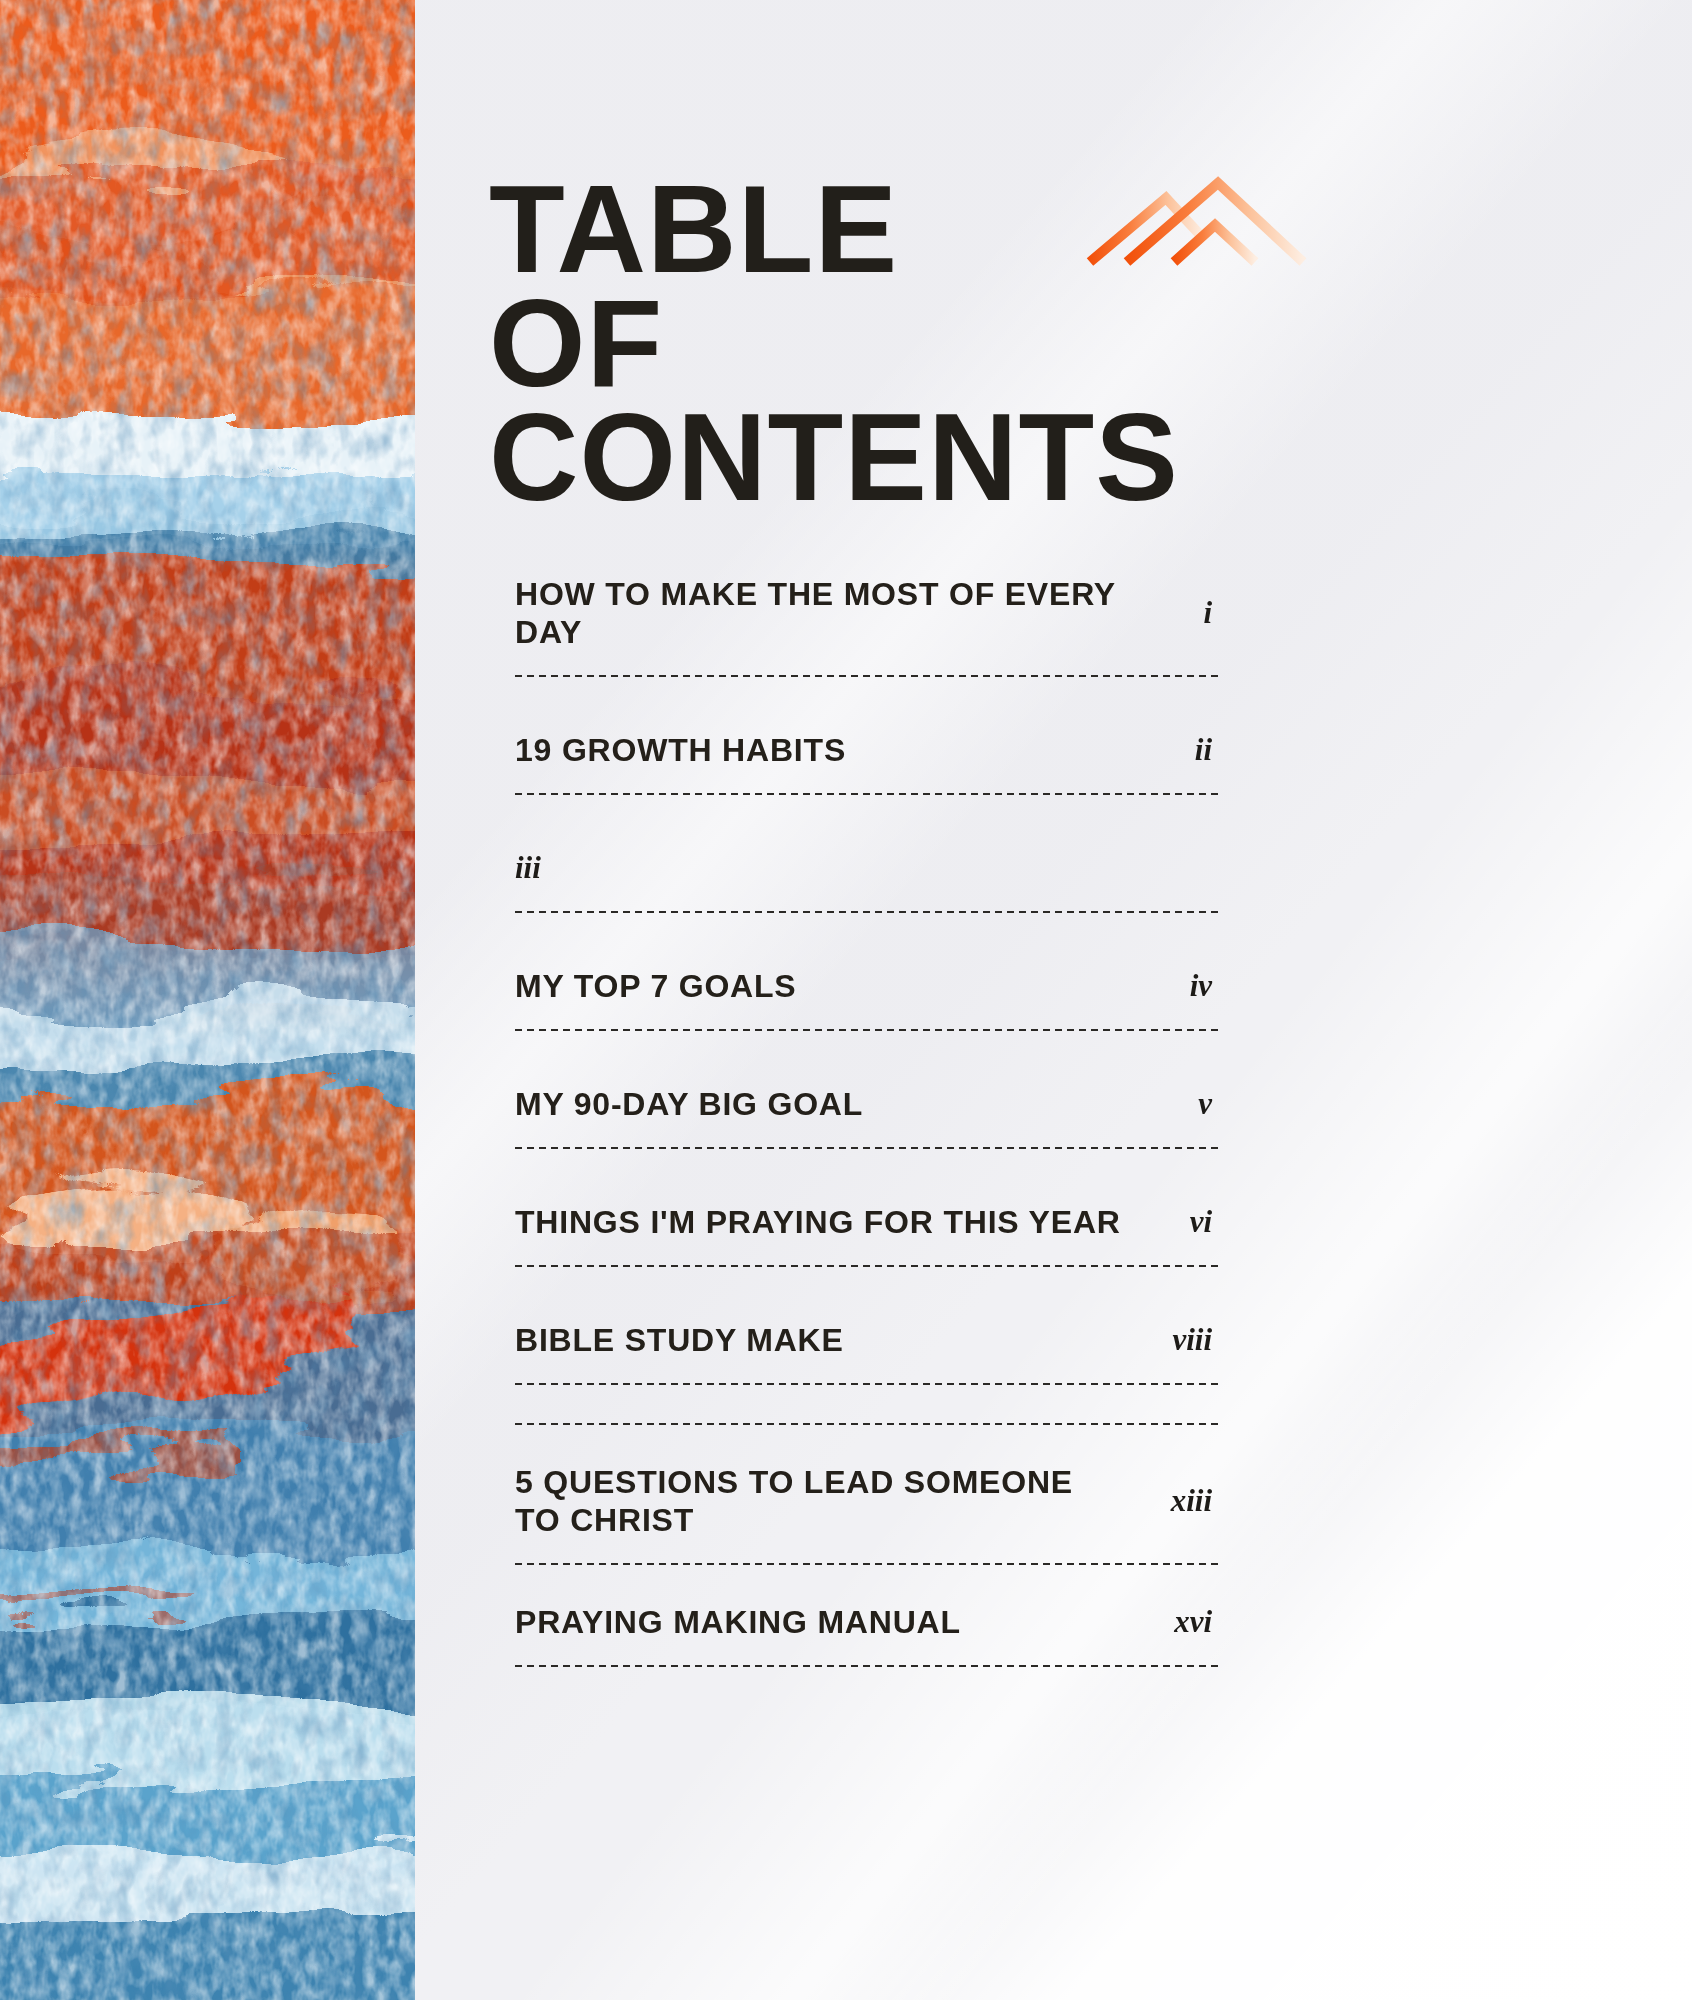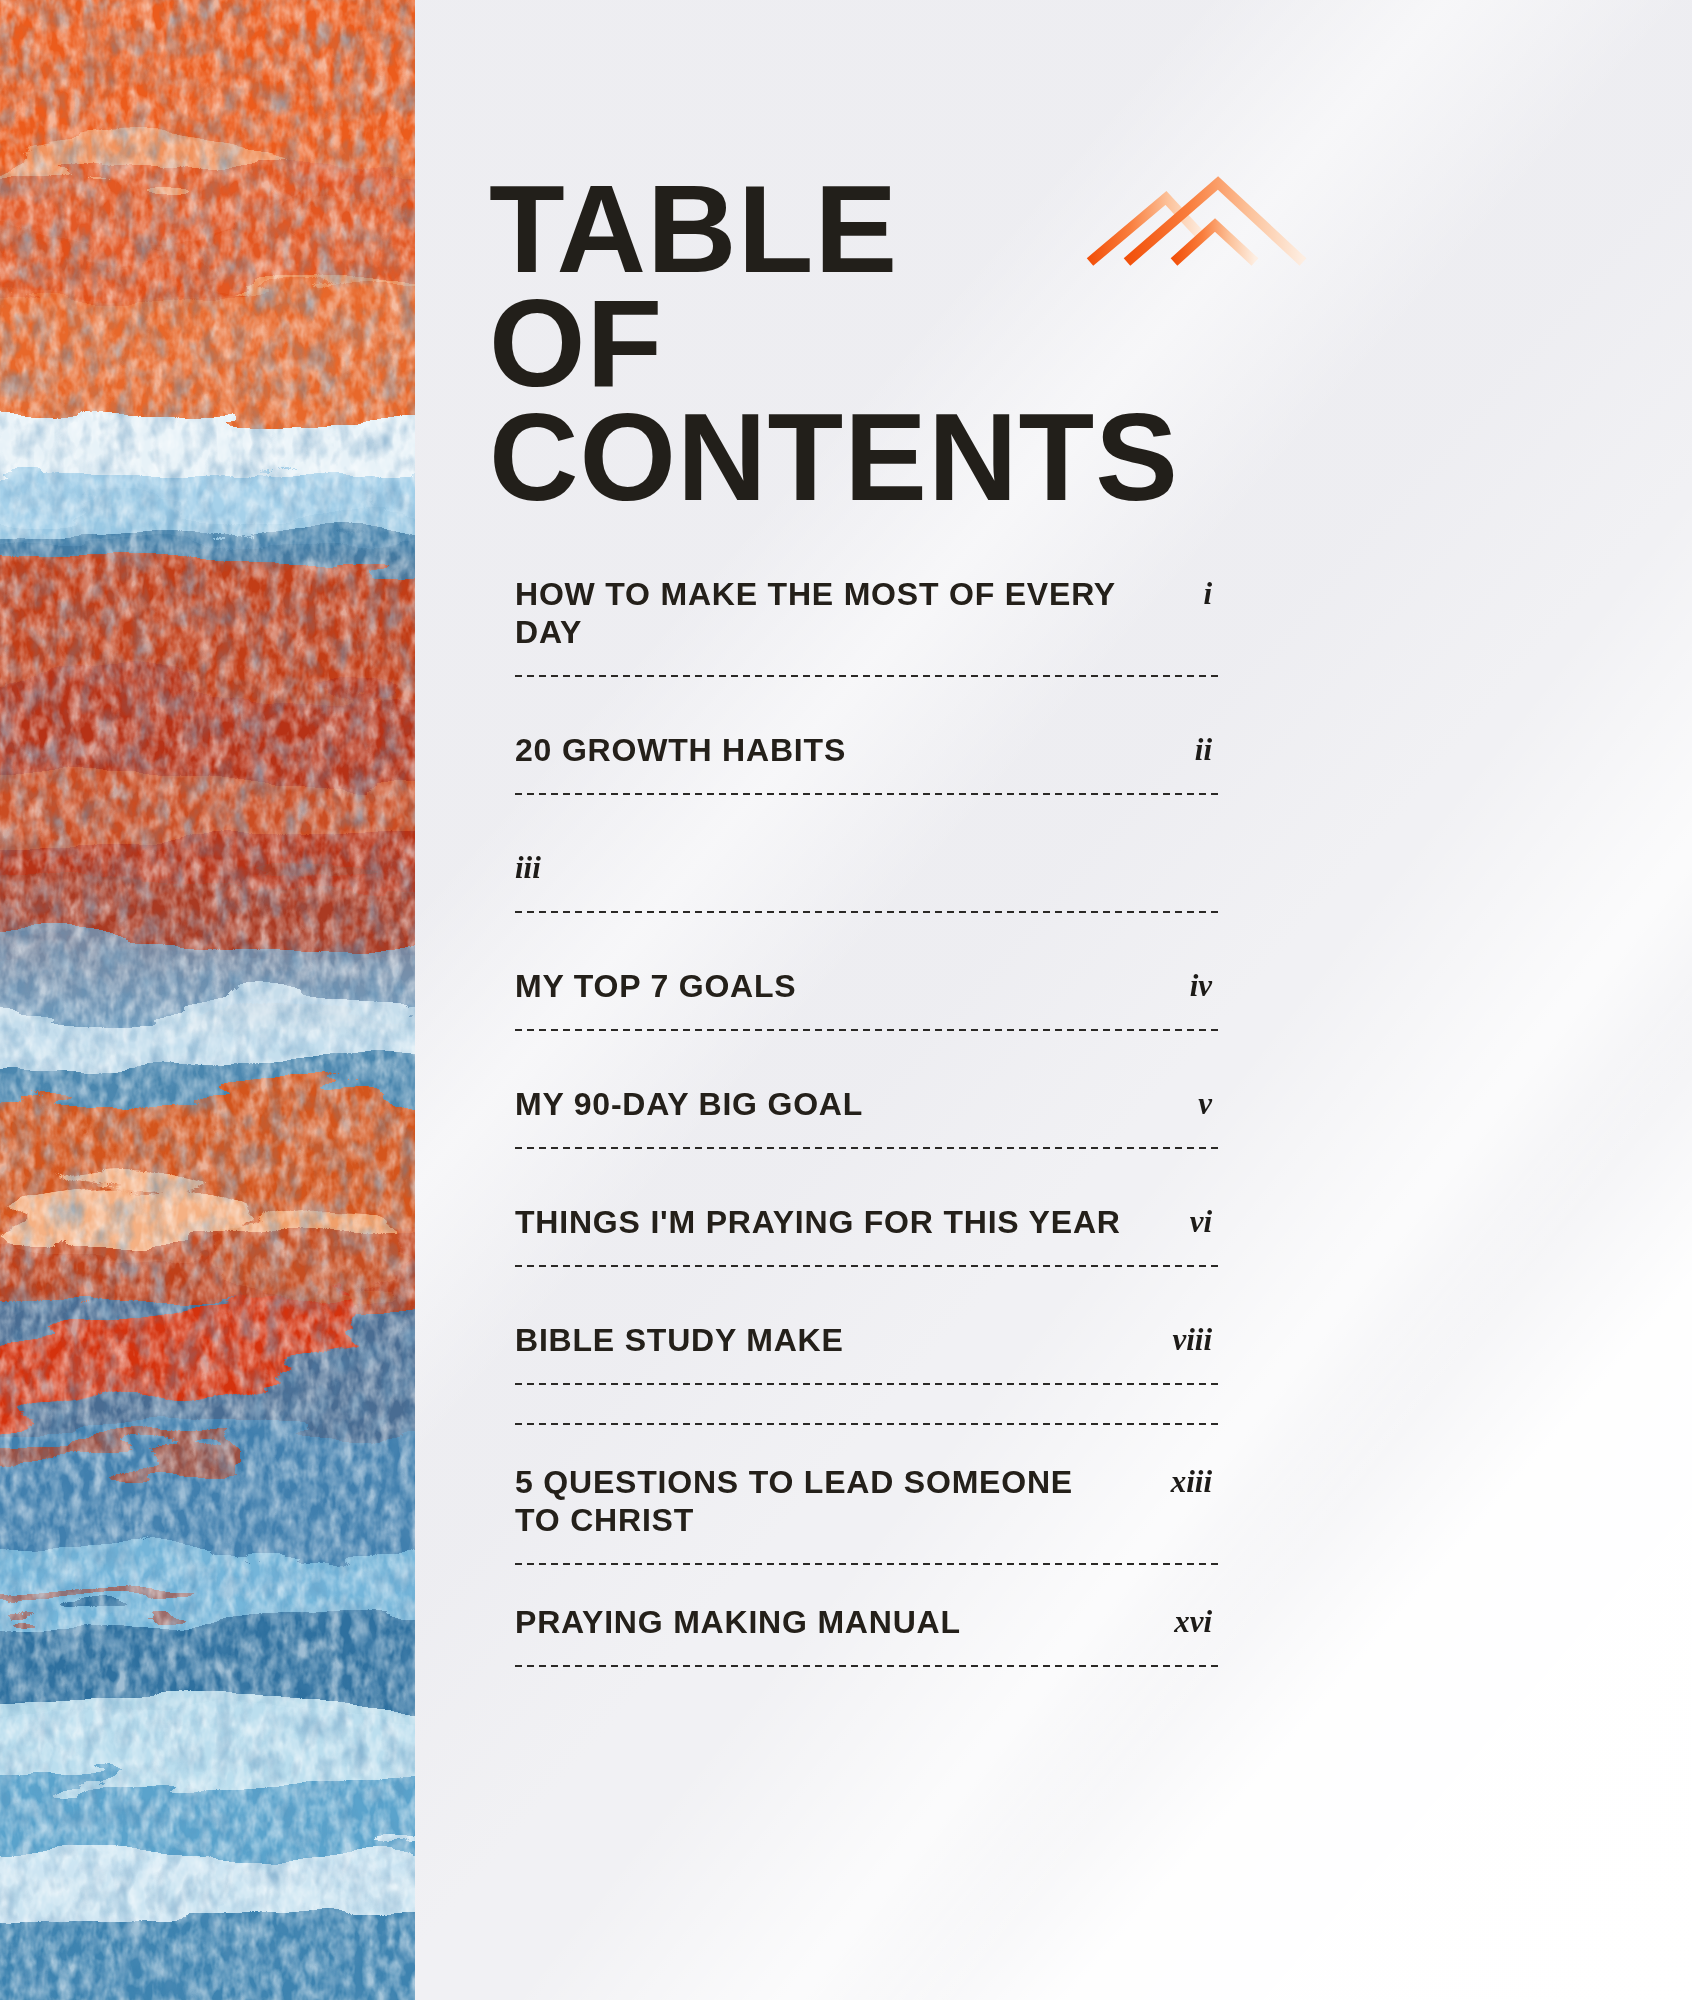--- a/index.html
+++ b/index.html
@@ -36,21 +36,21 @@
   .page-title span{display:block;}
 
   .logo{position:absolute;left:655px;top:158px;width:240px;height:115px;}
 
   
   .toc{position:absolute;left:100px;top:575px;width:707px;}
   .toc-entry{margin-bottom:54px;}
   .toc-entry.tight{margin-bottom:38px;}
   .toc-entry.last{margin-bottom:0;}
   .toc-row{
-    display:flex;justify-content:space-between;align-items:flex-start;gap:16px;
+    display:flex;justify-content:space-between;align-items:center;gap:16px;
   }
   .toc-label{
     font-family:"Liberation Sans",sans-serif;
     font-weight:700;font-size:32px;line-height:38px;letter-spacing:.8px;
     color:#24201a;white-space:pre-line;max-width:630px;
   }
   .toc-page{
     font-family:"Liberation Serif",serif;
     font-style:italic;font-weight:700;font-size:31px;line-height:38px;
     color:#1d1b18;padding-right:10px;flex:none;
@@ -167,21 +167,21 @@
     <div class="toc-entry">
       <div class="toc-row">
         <span class="toc-label">HOW TO MAKE THE MOST OF EVERY DAY</span>
         <span class="toc-page">i</span>
       </div>
       <div class="toc-rule"></div>
     </div>
 
     <div class="toc-entry">
       <div class="toc-row">
-        <span class="toc-label">20 GROWTH HABITS</span>
+        <span class="toc-label">19 GROWTH HABITS</span>
         <span class="toc-page">ii</span>
       </div>
       <div class="toc-rule"></div>
     </div>
 
     <div class="toc-entry">
       <div class="toc-row">
         <span class="toc-page">iii</span>
       </div>
       <div class="toc-rule"></div>

